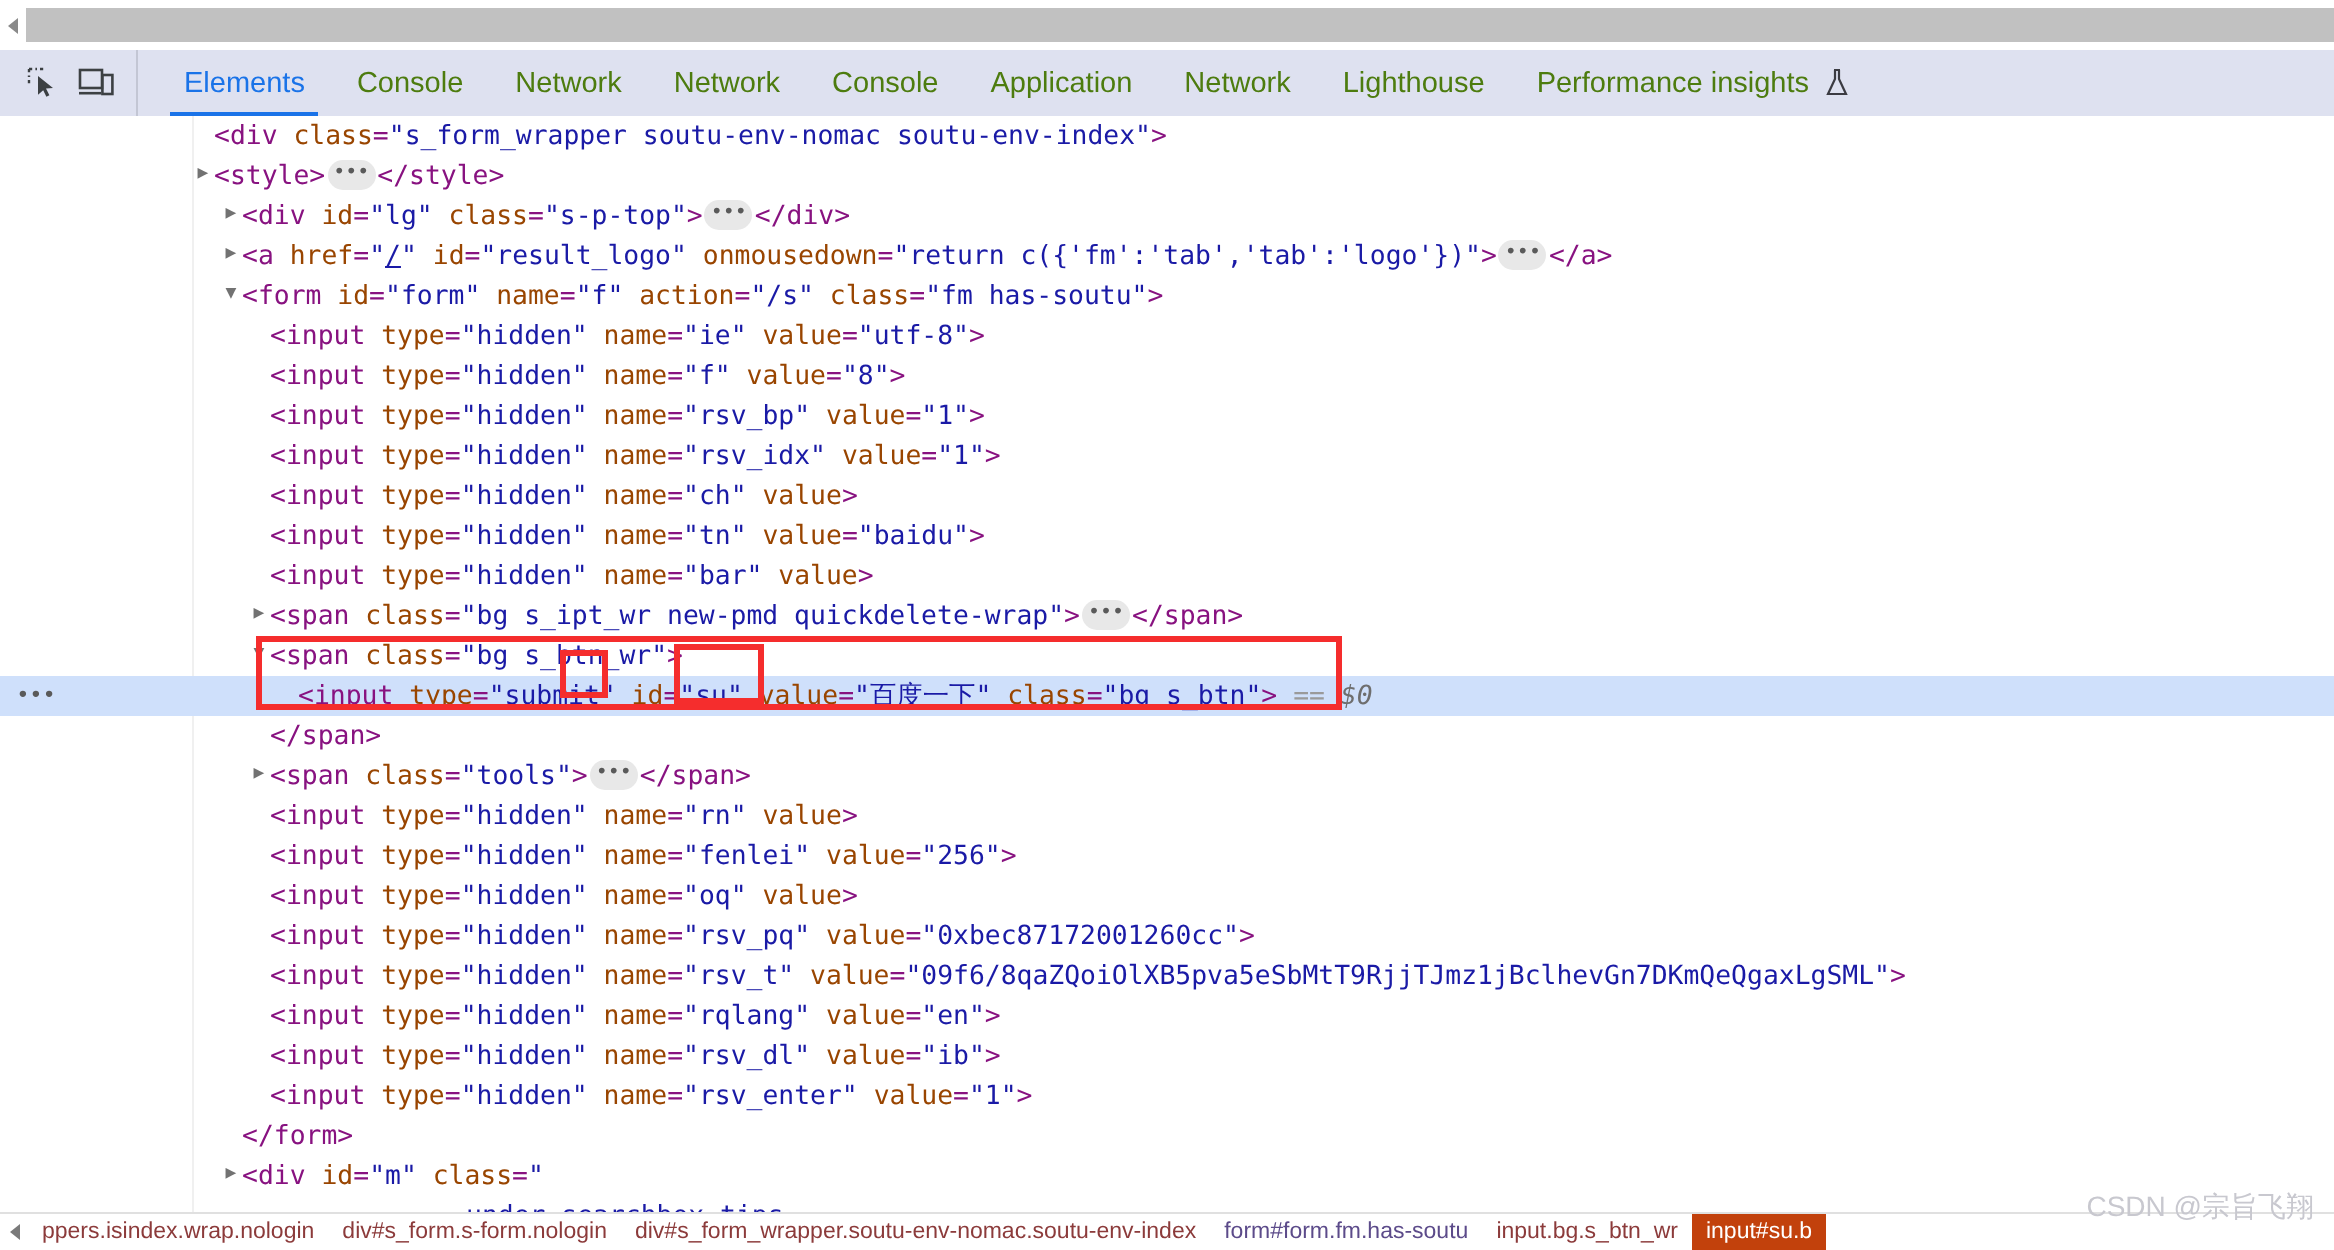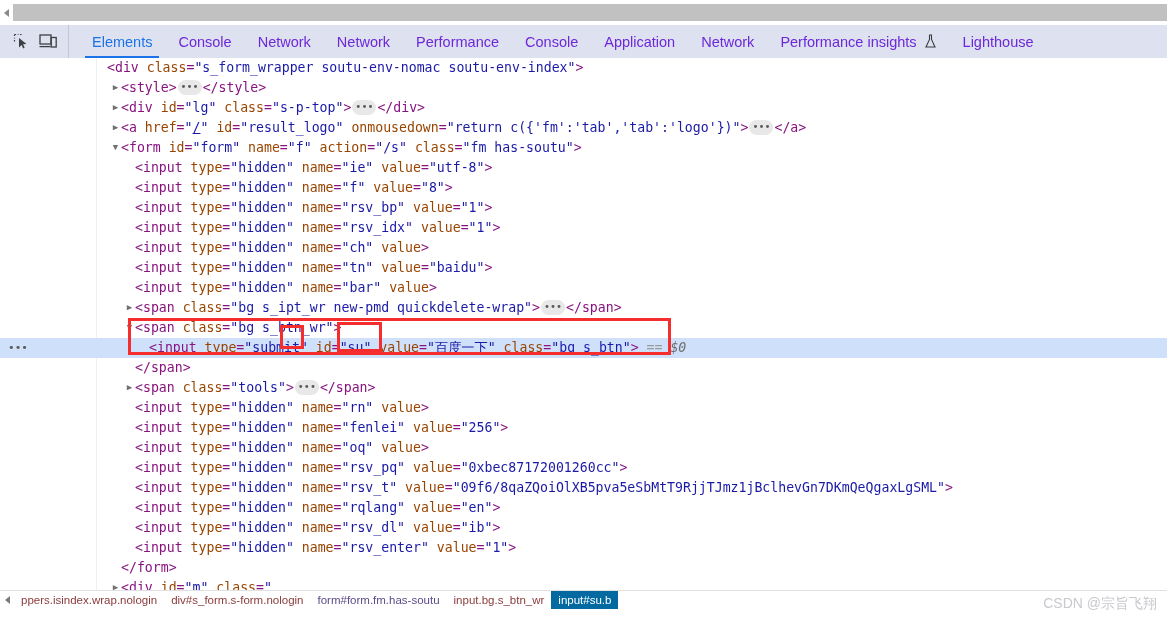--- a/index.html
+++ b/index.html
@@ -61,21 +61,21 @@
     cursor: pointer;
   }
   .tabs {
     display: flex; align-items: stretch;
     padding-left: 10px;
   }
   .tab {
     display: flex; align-items: center;
     padding: 0 13px;
     font-size: 14.5px;
-    color: #6d28d9;
+    color: #4d7c0f;
     cursor: pointer;
     white-space: nowrap;
     position: relative;
   }
   .tab.active {
     color: #1a73e8;
   }
   .tab.active::after {
     content: "";
     position: absolute; left: 6px; right: 6px; bottom: 0;
@@ -158,21 +158,21 @@
   .redbox {
     position: absolute;
     border: 3px solid #f52d2d;
     box-sizing: border-box;
     pointer-events: none;
     z-index: 5;
   }
 
   
   .breadcrumb {
-    position: absolute; left: 0; bottom: 16px;
+    position: absolute; left: 0; bottom: 0;
     width: 1167px; height: 18px;
     background: #ffffff;
     border-top: 1px solid #e0e0e0;
     font-family: "Liberation Sans", sans-serif;
     font-size: 11.5px;
     line-height: 18px;
     color: #5a5a5a;
     display: flex; align-items: center;
     overflow: hidden;
     white-space: nowrap;
@@ -182,21 +182,21 @@
     display: flex; align-items: center; justify-content: center;
   }
   .breadcrumb .bc-arrow i {
     width: 0; height: 0;
     border-top: 4px solid transparent;
     border-bottom: 4px solid transparent;
     border-right: 5px solid #7a7a7a;
   }
   .bc-item { padding: 0 7px; color: #5c4b8a; cursor: pointer; }
   .bc-item.tagcolor { color: #8c3b3b; }
-  .bc-item.active { background: #0369a1; color: #ffffff; }
+  .bc-item.active { background: #c2410c; color: #ffffff; }
 
   
   .watermark {
     position: absolute;
     right: 10px; bottom: 12px;
     font-family: "Liberation Sans", sans-serif;
     font-size: 14px;
     color: #c8c8cf;
     z-index: 8;
     pointer-events: none;
@@ -238,50 +238,47 @@
         <div class="tab">
           <span>Console</span>
         </div>
         <div class="tab">
           <span>Network</span>
         </div>
         <div class="tab">
           <span>Network</span>
         </div>
         <div class="tab">
-          <span>Performance</span>
-        </div>
-        <div class="tab">
           <span>Console</span>
         </div>
         <div class="tab">
           <span>Application</span>
         </div>
         <div class="tab">
           <span>Network</span>
+        </div>
+        <div class="tab">
+          <span>Lighthouse</span>
         </div>
         <div class="tab">
           <span>Performance insights</span>
           <span class="flask">
             <svg width="13" height="15" viewBox="0 0 13 15">
               <path d="M5 1 h3 M5.5 1 v4.5 L2 13 h9 L7.5 5.5 V1" fill="none" stroke="#3b3b42" stroke-width="1.1"></path>
             </svg>
           </span>
         </div>
-        <div class="tab">
-          <span>Lighthouse</span>
-        </div>
       </div>
   </div>
 
   <div class="dom-pane">
     <div class="gutter"></div>
     <div id="dom-rows">
         <div class="row"><span style="padding-left: 0px;"><span class="tw none">&nbsp;</span><span class="pt">&lt;div</span> <span class="an">class</span><span class="eq">=</span><span class="av">"s_form_wrapper soutu-env-nomac soutu-env-index"</span><span class="pt">&gt;</span></span></div>
-        <div class="row"><span style="padding-left: 14px;"><span class="tw">▶</span><span class="pt">&lt;style&gt;</span><span class="ellip">•••</span><span class="pt">&lt;/style&gt;</span></span></div>
+        <div class="row"><span style="padding-left: 0;"><span class="tw">▶</span><span class="pt">&lt;style&gt;</span><span class="ellip">•••</span><span class="pt">&lt;/style&gt;</span></span></div>
         <div class="row"><span style="padding-left: 14px;"><span class="tw">▶</span><span class="pt">&lt;div</span> <span class="an">id</span><span class="eq">=</span><span class="av">"lg"</span> <span class="an">class</span><span class="eq">=</span><span class="av">"s-p-top"</span><span class="pt">&gt;</span><span class="ellip">•••</span><span class="pt">&lt;/div&gt;</span></span></div>
         <div class="row"><span style="padding-left: 14px;"><span class="tw">▶</span><span class="pt">&lt;a</span> <span class="an">href</span><span class="eq">=</span><span class="av">"<a href="#" style="color:#1a1aa6;">/</a>"</span> <span class="an">id</span><span class="eq">=</span><span class="av">"result_logo"</span> <span class="an">onmousedown</span><span class="eq">=</span><span class="av">"return c({'fm':'tab','tab':'logo'})"</span><span class="pt">&gt;</span><span class="ellip">•••</span><span class="pt">&lt;/a&gt;</span></span></div>
         <div class="row"><span style="padding-left: 14px;"><span class="tw">▼</span><span class="pt">&lt;form</span> <span class="an">id</span><span class="eq">=</span><span class="av">"form"</span> <span class="an">name</span><span class="eq">=</span><span class="av">"f"</span> <span class="an">action</span><span class="eq">=</span><span class="av">"/s"</span> <span class="an">class</span><span class="eq">=</span><span class="av">"fm  has-soutu"</span><span class="pt">&gt;</span></span></div>
         <div class="row"><span style="padding-left: 28px;"><span class="tw none">&nbsp;</span><span class="pt">&lt;input</span> <span class="an">type</span><span class="eq">=</span><span class="av">"hidden"</span> <span class="an">name</span><span class="eq">=</span><span class="av">"ie"</span> <span class="an">value</span><span class="eq">=</span><span class="av">"utf-8"</span><span class="pt">&gt;</span></span></div>
         <div class="row"><span style="padding-left: 28px;"><span class="tw none">&nbsp;</span><span class="pt">&lt;input</span> <span class="an">type</span><span class="eq">=</span><span class="av">"hidden"</span> <span class="an">name</span><span class="eq">=</span><span class="av">"f"</span> <span class="an">value</span><span class="eq">=</span><span class="av">"8"</span><span class="pt">&gt;</span></span></div>
         <div class="row"><span style="padding-left: 28px;"><span class="tw none">&nbsp;</span><span class="pt">&lt;input</span> <span class="an">type</span><span class="eq">=</span><span class="av">"hidden"</span> <span class="an">name</span><span class="eq">=</span><span class="av">"rsv_bp"</span> <span class="an">value</span><span class="eq">=</span><span class="av">"1"</span><span class="pt">&gt;</span></span></div>
         <div class="row"><span style="padding-left: 28px;"><span class="tw none">&nbsp;</span><span class="pt">&lt;input</span> <span class="an">type</span><span class="eq">=</span><span class="av">"hidden"</span> <span class="an">name</span><span class="eq">=</span><span class="av">"rsv_idx"</span> <span class="an">value</span><span class="eq">=</span><span class="av">"1"</span><span class="pt">&gt;</span></span></div>
         <div class="row"><span style="padding-left: 28px;"><span class="tw none">&nbsp;</span><span class="pt">&lt;input</span> <span class="an">type</span><span class="eq">=</span><span class="av">"hidden"</span> <span class="an">name</span><span class="eq">=</span><span class="av">"ch"</span> <span class="an">value</span><span class="pt">&gt;</span></span></div>
         <div class="row"><span style="padding-left: 28px;"><span class="tw none">&nbsp;</span><span class="pt">&lt;input</span> <span class="an">type</span><span class="eq">=</span><span class="av">"hidden"</span> <span class="an">name</span><span class="eq">=</span><span class="av">"tn"</span> <span class="an">value</span><span class="eq">=</span><span class="av">"baidu"</span><span class="pt">&gt;</span></span></div>
         <div class="row"><span style="padding-left: 28px;"><span class="tw none">&nbsp;</span><span class="pt">&lt;input</span> <span class="an">type</span><span class="eq">=</span><span class="av">"hidden"</span> <span class="an">name</span><span class="eq">=</span><span class="av">"bar"</span> <span class="an">value</span><span class="pt">&gt;</span></span></div>
@@ -310,20 +307,21 @@
       <div class="redbox" style="left: 337px; top: 322px; width: 45px; height: 30px;"></div>
     </div>
 
   <div class="breadcrumb">
     <div class="bc-arrow">
         <i></i>
       </div>
     <div id="bc-items" style="display:flex;align-items:center;">
         <div class="bc-item tagcolor">ppers.isindex.wrap.nologin</div>
         <div class="bc-item tagcolor">div#s_form.s-form.nologin</div>
+        <div class="bc-item tagcolor">div#s_form_wrapper.soutu-env-nomac.soutu-env-index</div>
         <div class="bc-item">form#form.fm.has-soutu</div>
         <div class="bc-item tagcolor">input.bg.s_btn_wr</div>
         <div class="bc-item active">input#su.b</div>
       </div>
   </div>
 
   <div class="watermark">CSDN @宗旨飞翔</div>
 </div>
 
 </body></html>

